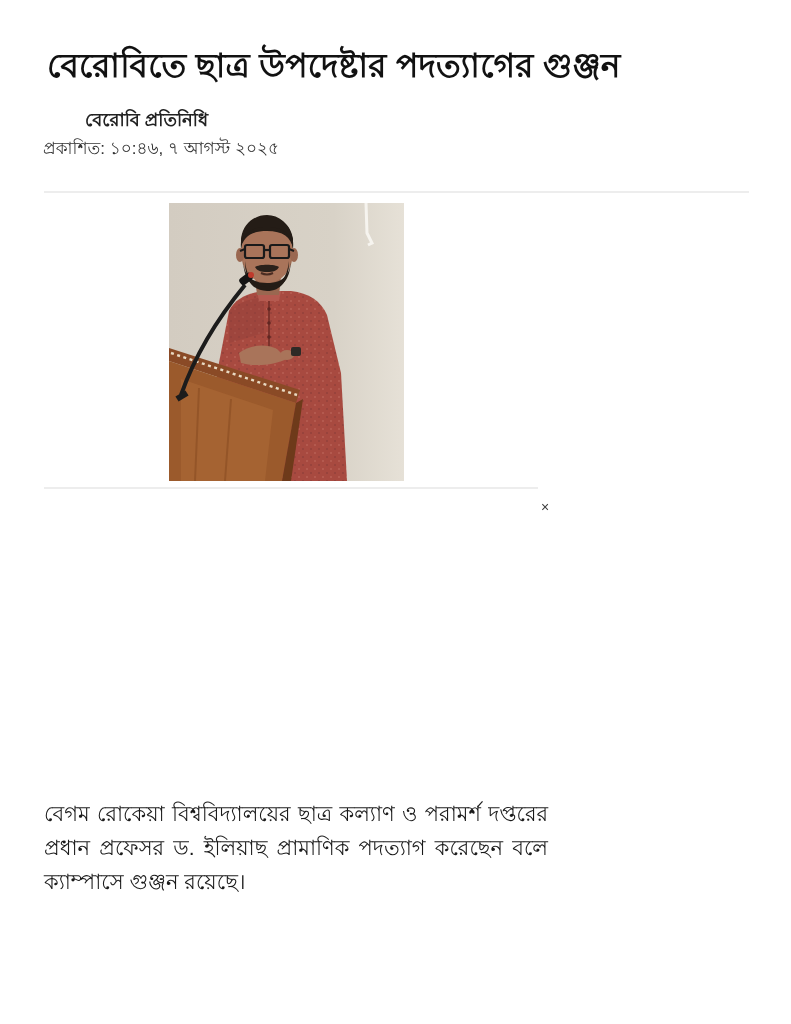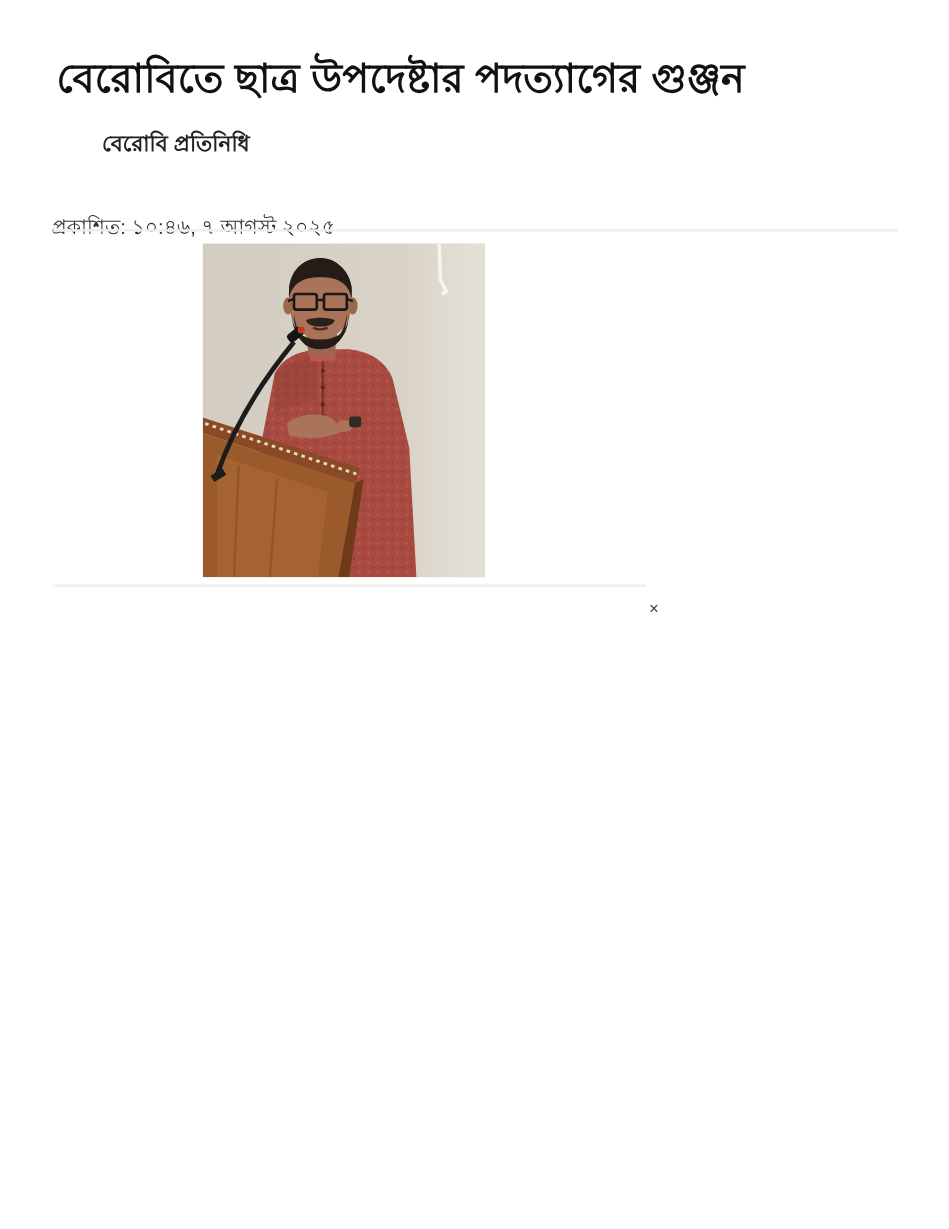--- a/index.html
+++ b/index.html
@@ -34,21 +34,20 @@
     font-weight: 700;
     color: #222222;
   }
   .published {
     position: absolute;
     left: 43px;
     top: 135px;
     font-size: 17px;
     font-weight: 400;
     color: #333333;
-    margin-top: 41px;
   }
   .divider {
     position: absolute;
     height: 2px;
     background: #ededed;
     border: none;
   }
   .divider-top {
     left: 44px;
     top: 191px;
@@ -182,14 +181,15 @@
       <path d="M8,196 l10,-6" stroke="#1c1c1c" stroke-width="6"></path>
       <rect x="70" y="72" width="14" height="8" rx="3" transform="rotate(-38 77 76)" fill="#141414"></rect>
       <circle cx="82" cy="72" r="3" fill="#c0392b"></circle>
     </svg>
   </figure>
 
   <div class="divider divider-bottom"></div>
 
   <div class="ad-close">×</div>
 
+  <p class="body-text">বেগম রোকেয়া বিশ্ববিদ্যালয়ের ছাত্র কল্যাণ ও পরামর্শ দপ্তরের প্রধান প্রফেসর ড. ইলিয়াছ প্রামাণিক পদত্যাগ করেছেন বলে ক্যাম্পাসে গুঞ্জন রয়েছে।</p>
 
 </div>
 
 </body></html>

